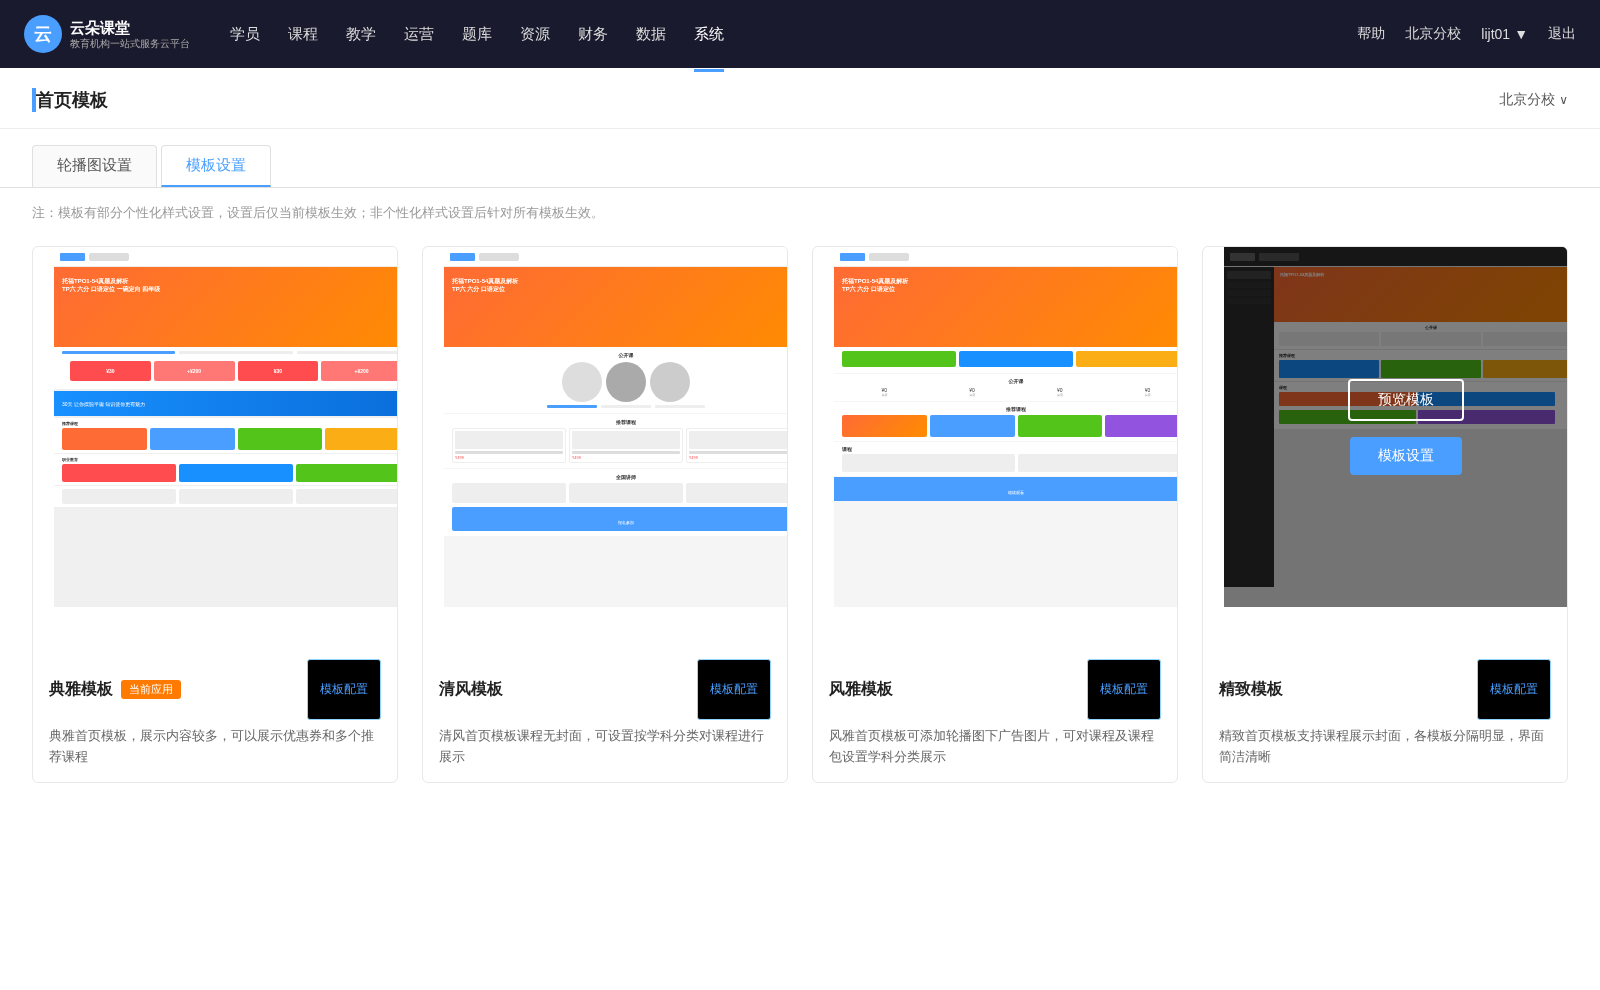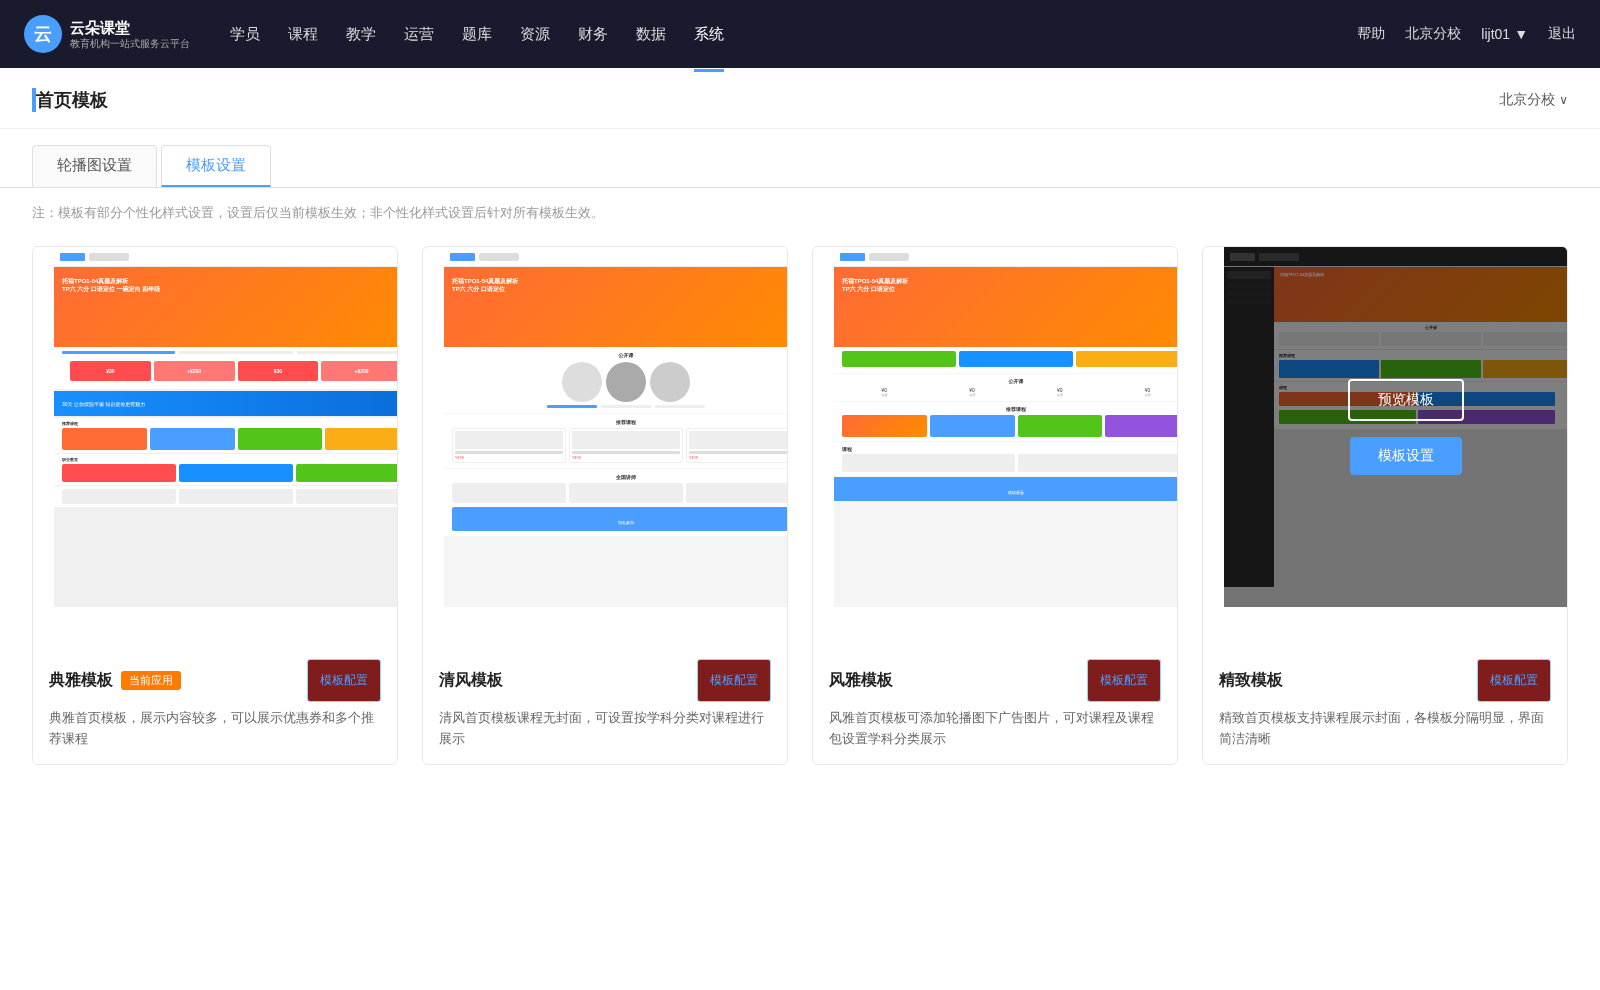--- a/index.html
+++ b/index.html
@@ -173,22 +173,22 @@
     .template-name-row {
       display: flex; align-items: center; justify-content: space-between; margin-bottom: 6px;
     }
     .template-name {
       font-size: 16px; font-weight: bold; color: #222;
     }
     .tag-current {
       background: #ff7a00; color: #fff; font-size: 11px; padding: 2px 8px; border-radius: 3px; margin-left: 8px;
     }
     .btn-config {
-      background: #7f1d1d; color: #4a9eff; border: 1px solid #91d5ff;
-      font-size: 12px; padding: 12px 12px; cursor: pointer; border-radius: 3px;
+      background: #000000; color: #4a9eff; border: 1px solid #91d5ff;
+      font-size: 12px; padding: 21px 12px; cursor: pointer; border-radius: 3px;
     }
     .template-desc {
       font-size: 13px; color: #666; line-height: 1.6;
     }
 
     
     .chevron { font-size: 12px; }
   </style>
 </head>
 <body>

